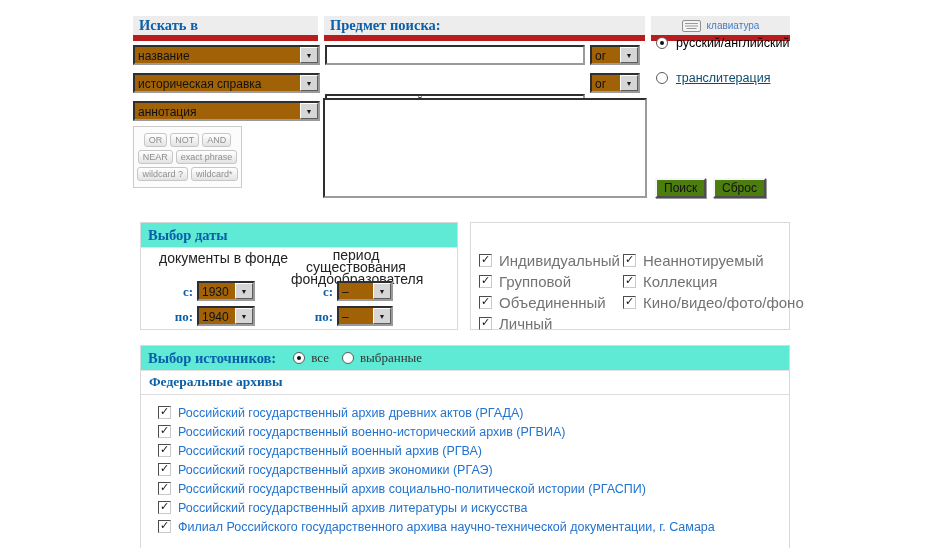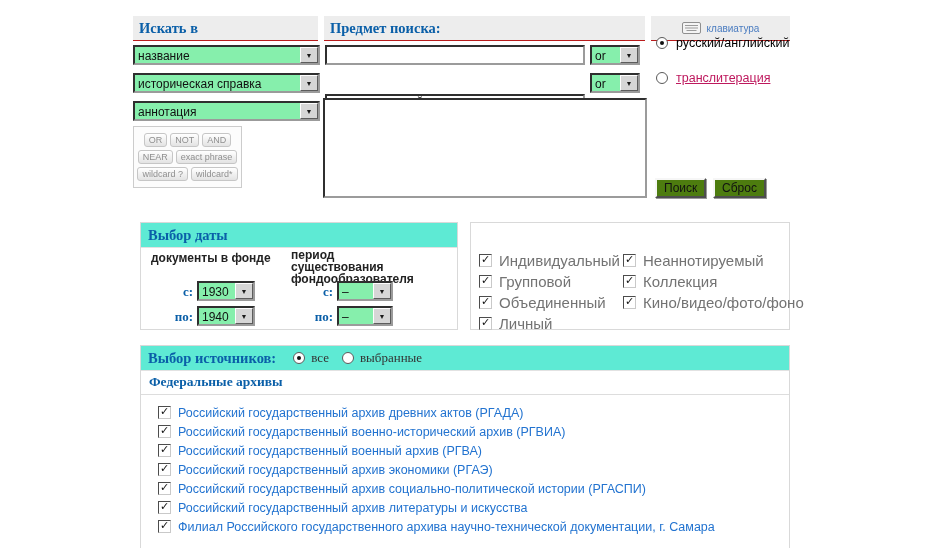--- a/index.html
+++ b/index.html
@@ -1,27 +1,27 @@
 <!DOCTYPE html>
 <html><head>
 <meta charset="utf-8">
 <style>
   html,body { margin:0; padding:0; background:#fff; }
   .canvas { position:relative; width:935px; height:548px; background:#fff; overflow:hidden;
             font-family:"Liberation Sans","DejaVu Sans",sans-serif; }
 
   
-  .hdrbar { position:absolute; height:25px; background:#ededed; border-bottom:1px solid #b91c1c;
+  .hdrbar { position:absolute; height:25px; background:#ededed; border-bottom:6px solid #b91c1c;
             display:flex; align-items:center; padding:0 6px; box-sizing:border-box; }
   .hdr  { font-family:"Liberation Serif","DejaVu Serif",serif; font-weight:bold;
           font-size:14.5px; color:#0a5fa8; white-space:nowrap; }
   .hdr-sm { font-size:13.5px; }
 
   
-  .sel { display:flex; height:20px; box-sizing:border-box; background:#86efac;
+  .sel { display:flex; height:20px; box-sizing:border-box; background:#a16207;
          border:2px solid; border-color:#2f2f2f #9b9b9b #9b9b9b #2f2f2f; }
   .selval { flex:1; font-size:12px; color:#111; padding:2px 3px; white-space:nowrap; overflow:hidden; }
   .ddbtn { width:16px; background:#d6d6d6; border:1px solid; border-color:#fdfdfd #5c5c5c #5c5c5c #fdfdfd;
            color:#1a1a1a; font-size:7px; display:flex; align-items:center; justify-content:center; flex:none; }
   .inp, .txa { position:absolute; background:#fff; border:2px solid;
            border-color:#2f2f2f #9b9b9b #9b9b9b #2f2f2f; box-sizing:border-box;
            font:12px "Liberation Sans","DejaVu Sans",sans-serif; padding:1px 3px; outline:none; resize:none; }
 
   
   .opbox { position:absolute; left:133px; top:126px; width:109px; height:62px; box-sizing:border-box;
@@ -50,26 +50,26 @@
   .archrow { height:19px; }
   .archrow span { color:#2273d0; font-size:12.5px; }
 
   
   .btn3d { position:absolute; height:20px; min-width:50px; background:#4d7c0f; box-sizing:border-box;
            border:2px solid; border-color:#f6f6f6 #4e4e4e #4e4e4e #f6f6f6;
            box-shadow:1px 1px 0 rgba(0,0,0,.4); font:12px "Liberation Sans",sans-serif; color:#111;
            display:flex; align-items:center; justify-content:center; padding:0 7px; }
 
   .link  { color:#4a7cc0; font-size:10px; text-decoration:none; white-space:nowrap; }
-  .linku { color:#be185d; font-size:12.5px; text-decoration:underline; white-space:nowrap; }
+  .linku { color:#0c4a6e; font-size:12.5px; text-decoration:underline; white-space:nowrap; }
   .plainlbl { color:#000; font-size:12.5px; white-space:nowrap; }
   .radrow { position:absolute; display:flex; align-items:center; gap:8px; height:14px; }
 
-  .smalllbl { position:absolute; font-weight:bold; font-size:12px; color:#222;
-              line-height:12px; }
+  .smalllbl { position:absolute; font-weight:normal; font-size:14px; color:#222;
+              text-align:center; line-height:12px; }
   .bluelbl  { position:absolute; font-family:"Liberation Serif","DejaVu Serif",serif; font-weight:bold;
               font-size:13px; color:#0a5fa8; text-align:right; }
   .serifopt { font-family:"Liberation Serif","DejaVu Serif",serif; font-size:13px; color:#333; white-space:nowrap; }
 
   .subhdr { position:absolute; left:0; right:0; top:24px; height:24px; border-bottom:1px solid #ddd;
             display:flex; align-items:center; padding-left:8px; }
   .vlist { position:absolute; display:flex; flex-direction:column; }
 </style>
 </head>
 <body>

